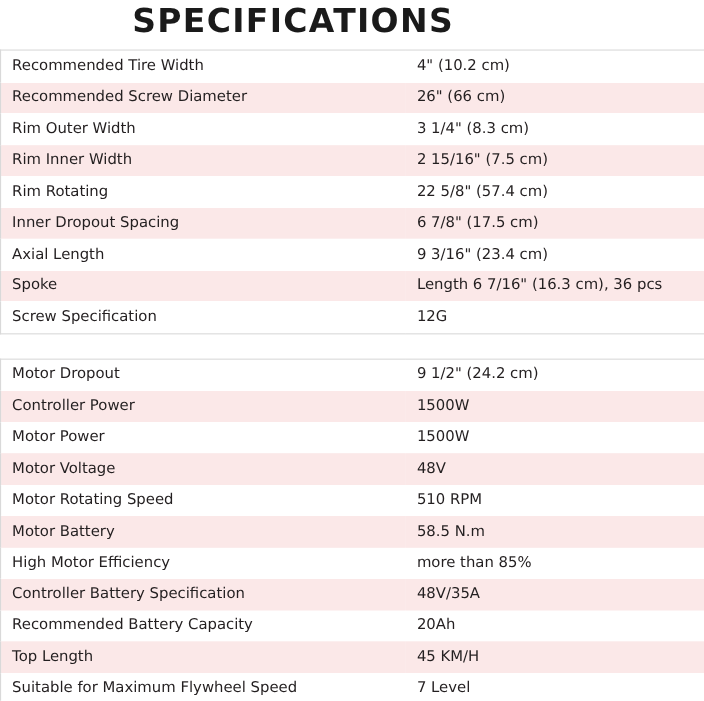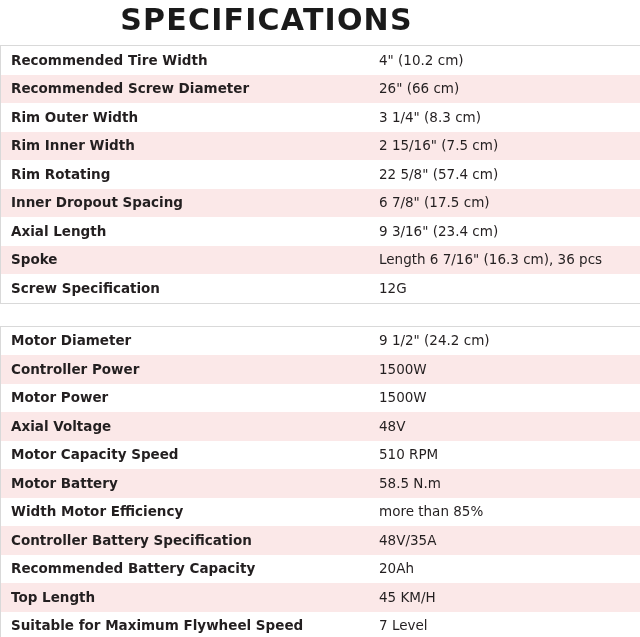--- a/index.html
+++ b/index.html
@@ -43,21 +43,21 @@
   .spec-table td {
     font-size: 13.5px;
     padding: 6.5px 10px 6.5px 10px;
     line-height: 1.15;
     color: #231f20;
     border: none;
     white-space: nowrap;
     overflow: hidden;
     text-overflow: ellipsis;
   }
-  .spec-table td.label { width: 348px; font-weight: bold; }
+  .spec-table td.label { width: 348px; }
   .spec-table td.value { width: 274px; }
   .table-gap { height: 8px; }
 </style>
 </head>
 <body>
 
 <div class="page">
 
   <div class="title">SPECIFICATIONS</div>
 
@@ -100,45 +100,45 @@
           <td class="value">12G</td>
         </tr>
       </tbody>
   </table>
 
   <div class="table-gap"></div>
 
   <table class="spec-table">
     <tbody>
         <tr class="odd">
-          <td class="label">Motor Diameter</td>
+          <td class="label">Motor Dropout</td>
           <td class="value">9 1/2" (24.2 cm)</td>
         </tr>
         <tr class="even">
           <td class="label">Controller Power</td>
           <td class="value">1500W</td>
         </tr>
         <tr class="odd">
           <td class="label">Motor Power</td>
           <td class="value">1500W</td>
         </tr>
         <tr class="even">
-          <td class="label">Axial Voltage</td>
+          <td class="label">Motor Voltage</td>
           <td class="value">48V</td>
         </tr>
         <tr class="odd">
-          <td class="label">Motor Capacity Speed</td>
+          <td class="label">Motor Rotating Speed</td>
           <td class="value">510 RPM</td>
         </tr>
         <tr class="even">
           <td class="label">Motor Battery</td>
           <td class="value">58.5 N.m</td>
         </tr>
         <tr class="odd">
-          <td class="label">Width Motor Efficiency</td>
+          <td class="label">High Motor Efficiency</td>
           <td class="value">more than 85%</td>
         </tr>
         <tr class="even">
           <td class="label">Controller Battery Specification</td>
           <td class="value">48V/35A</td>
         </tr>
         <tr class="odd">
           <td class="label">Recommended Battery Capacity</td>
           <td class="value">20Ah</td>
         </tr>

